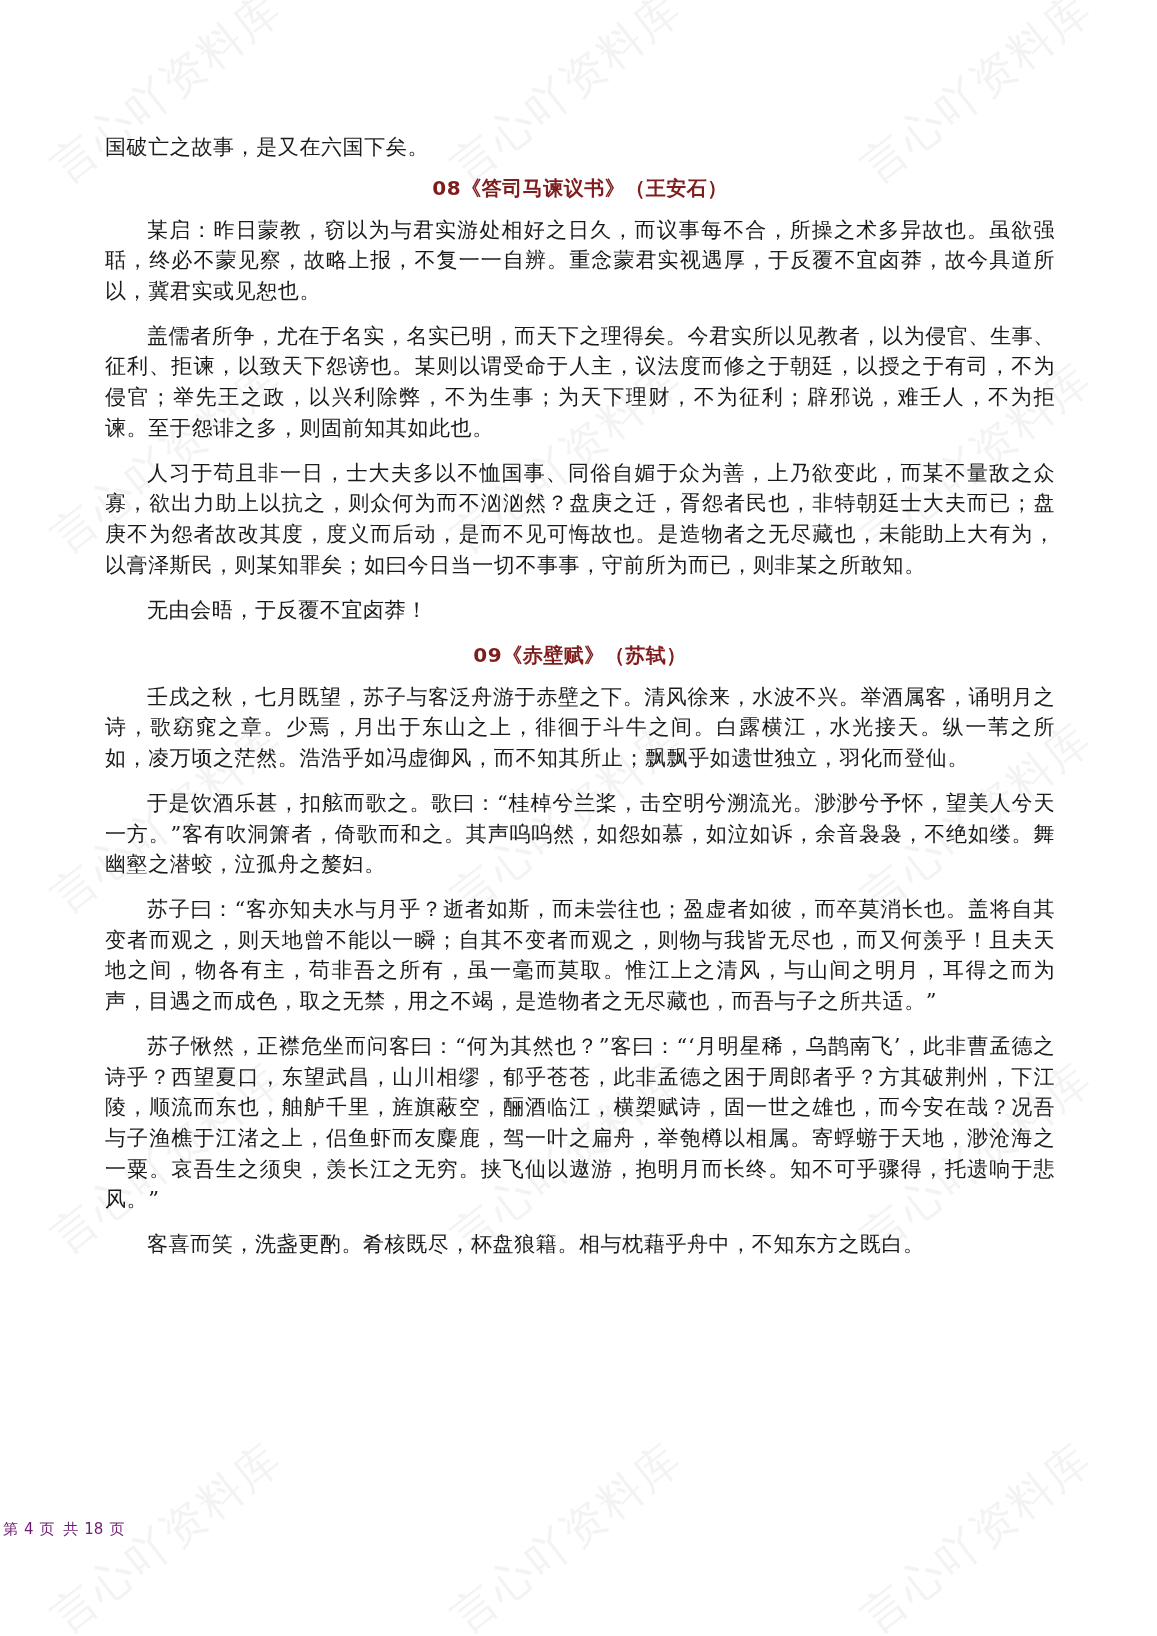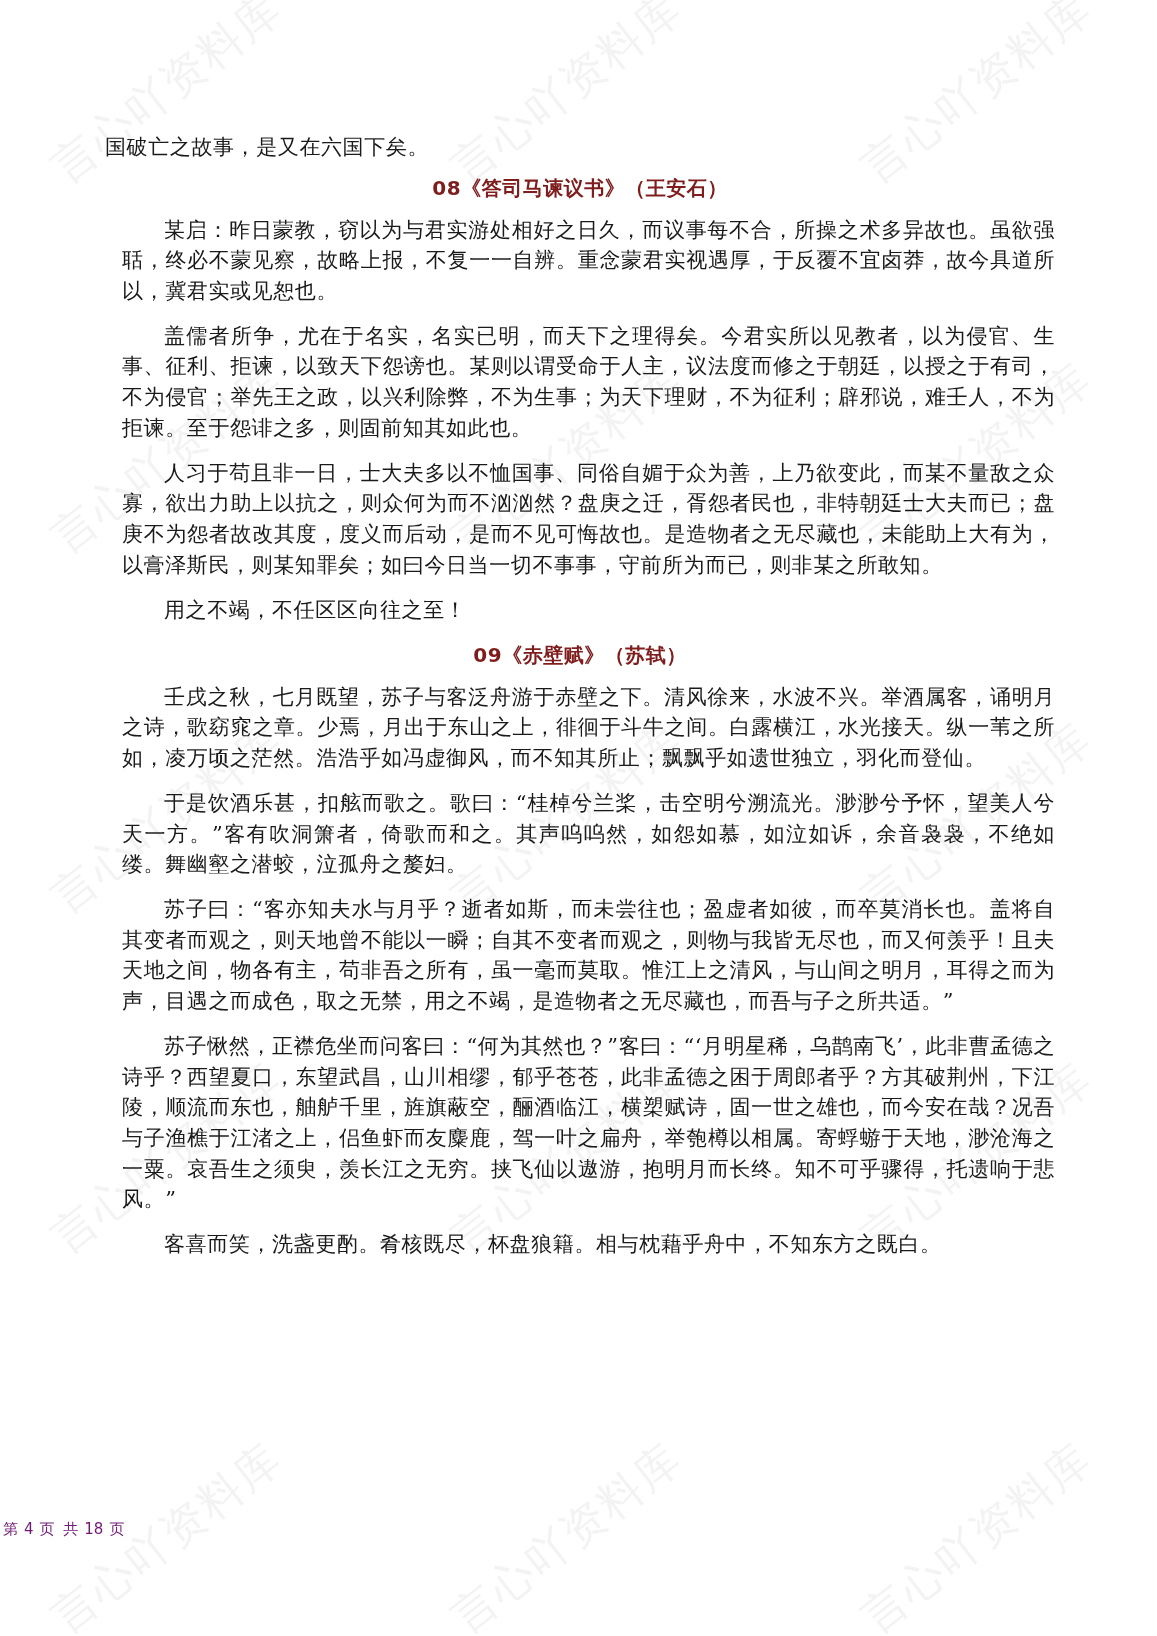--- a/index.html
+++ b/index.html
@@ -41,21 +41,20 @@
     .p {
       font-size: 21px;
       line-height: 30.6px;
       text-align: justify;
       text-justify: inter-character;
       margin: 0 0 14.5px 0;
       letter-spacing: 0.6px;
     }
     .p.indent {
       text-indent: 2em;
-      margin-left: 17px;
     }
     .p.first {
       margin-bottom: 10px;
     }
     .title {
       font-family: "DejaVu Sans", "Liberation Sans", sans-serif;
       color: #7f1d1d;
       font-size: 20px;
       line-height: 30px;
       text-align: center;
@@ -98,21 +97,21 @@
 </div>
 
 <div class="page">
   <p class="p first">国破亡之故事，是又在六国下矣。</p>
 
   <section>
     <h2 class="title">08《答司马谏议书》（王安石）</h2>
     <p class="p indent">某启：昨日蒙教，窃以为与君实游处相好之日久，而议事每不合，所操之术多异故也。虽欲强聒，终必不蒙见察，故略上报，不复一一自辨。重念蒙君实视遇厚，于反覆不宜卤莽，故今具道所以，冀君实或见恕也。</p>
     <p class="p indent">盖儒者所争，尤在于名实，名实已明，而天下之理得矣。今君实所以见教者，以为侵官、生事、征利、拒谏，以致天下怨谤也。某则以谓受命于人主，议法度而修之于朝廷，以授之于有司，不为侵官；举先王之政，以兴利除弊，不为生事；为天下理财，不为征利；辟邪说，难壬人，不为拒谏。至于怨诽之多，则固前知其如此也。</p>
     <p class="p indent">人习于苟且非一日，士大夫多以不恤国事、同俗自媚于众为善，上乃欲变此，而某不量敌之众寡，欲出力助上以抗之，则众何为而不汹汹然？盘庚之迁，胥怨者民也，非特朝廷士大夫而已；盘庚不为怨者故改其度，度义而后动，是而不见可悔故也。是造物者之无尽藏也，未能助上大有为，以膏泽斯民，则某知罪矣；如曰今日当一切不事事，守前所为而已，则非某之所敢知。</p>
-    <p class="p indent">用之不竭，不任区区向往之至！</p>
+    <p class="p indent">无由会晤，于反覆不宜卤莽！</p>
   </section>
 
   <section>
     <h2 class="title">09《赤壁赋》（苏轼）</h2>
     <p class="p indent">壬戌之秋，七月既望，苏子与客泛舟游于赤壁之下。清风徐来，水波不兴。举酒属客，诵明月之诗，歌窈窕之章。少焉，月出于东山之上，徘徊于斗牛之间。白露横江，水光接天。纵一苇之所如，凌万顷之茫然。浩浩乎如冯虚御风，而不知其所止；飘飘乎如遗世独立，羽化而登仙。</p>
     <p class="p indent">于是饮酒乐甚，扣舷而歌之。歌曰：“桂棹兮兰桨，击空明兮溯流光。渺渺兮予怀，望美人兮天一方。”客有吹洞箫者，倚歌而和之。其声呜呜然，如怨如慕，如泣如诉，余音袅袅，不绝如缕。舞幽壑之潜蛟，泣孤舟之嫠妇。</p>
     <p class="p indent">苏子曰：“客亦知夫水与月乎？逝者如斯，而未尝往也；盈虚者如彼，而卒莫消长也。盖将自其变者而观之，则天地曾不能以一瞬；自其不变者而观之，则物与我皆无尽也，而又何羡乎！且夫天地之间，物各有主，苟非吾之所有，虽一毫而莫取。惟江上之清风，与山间之明月，耳得之而为声，目遇之而成色，取之无禁，用之不竭，是造物者之无尽藏也，而吾与子之所共适。”</p>
     <p class="p indent">苏子愀然，正襟危坐而问客曰：“何为其然也？”客曰：“‘月明星稀，乌鹊南飞’，此非曹孟德之诗乎？西望夏口，东望武昌，山川相缪，郁乎苍苍，此非孟德之困于周郎者乎？方其破荆州，下江陵，顺流而东也，舳舻千里，旌旗蔽空，酾酒临江，横槊赋诗，固一世之雄也，而今安在哉？况吾与子渔樵于江渚之上，侣鱼虾而友麋鹿，驾一叶之扁舟，举匏樽以相属。寄蜉蝣于天地，渺沧海之一粟。哀吾生之须臾，羡长江之无穷。挟飞仙以遨游，抱明月而长终。知不可乎骤得，托遗响于悲风。”</p>
     <p class="p indent">客喜而笑，洗盏更酌。肴核既尽，杯盘狼籍。相与枕藉乎舟中，不知东方之既白。</p>
   </section>

